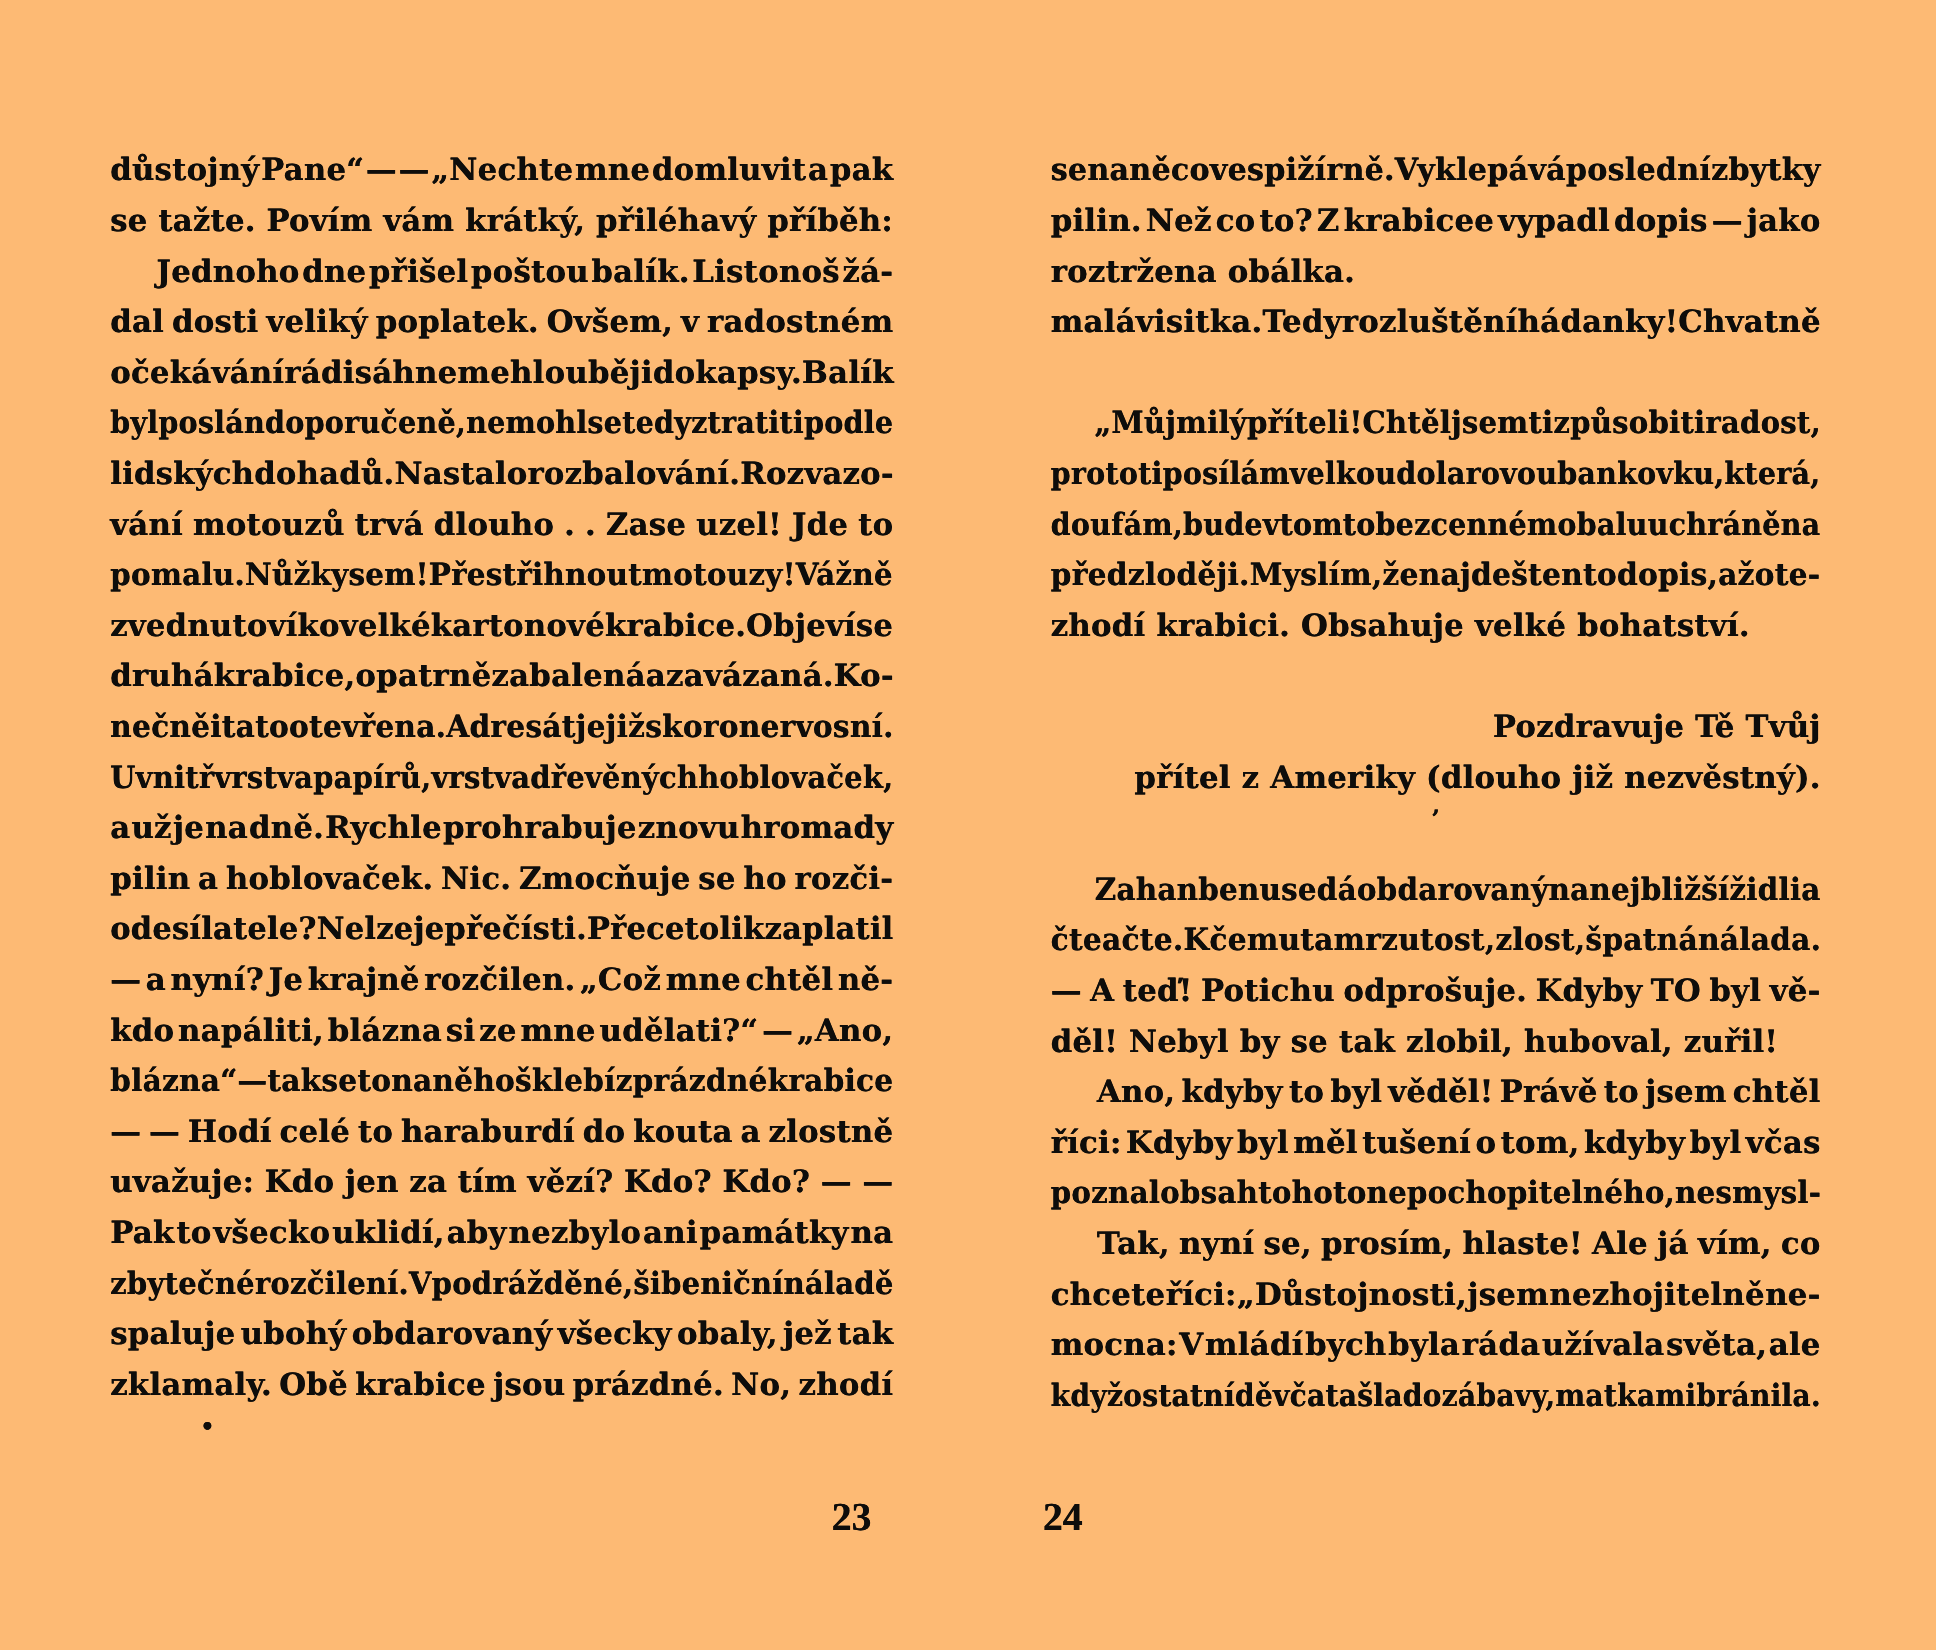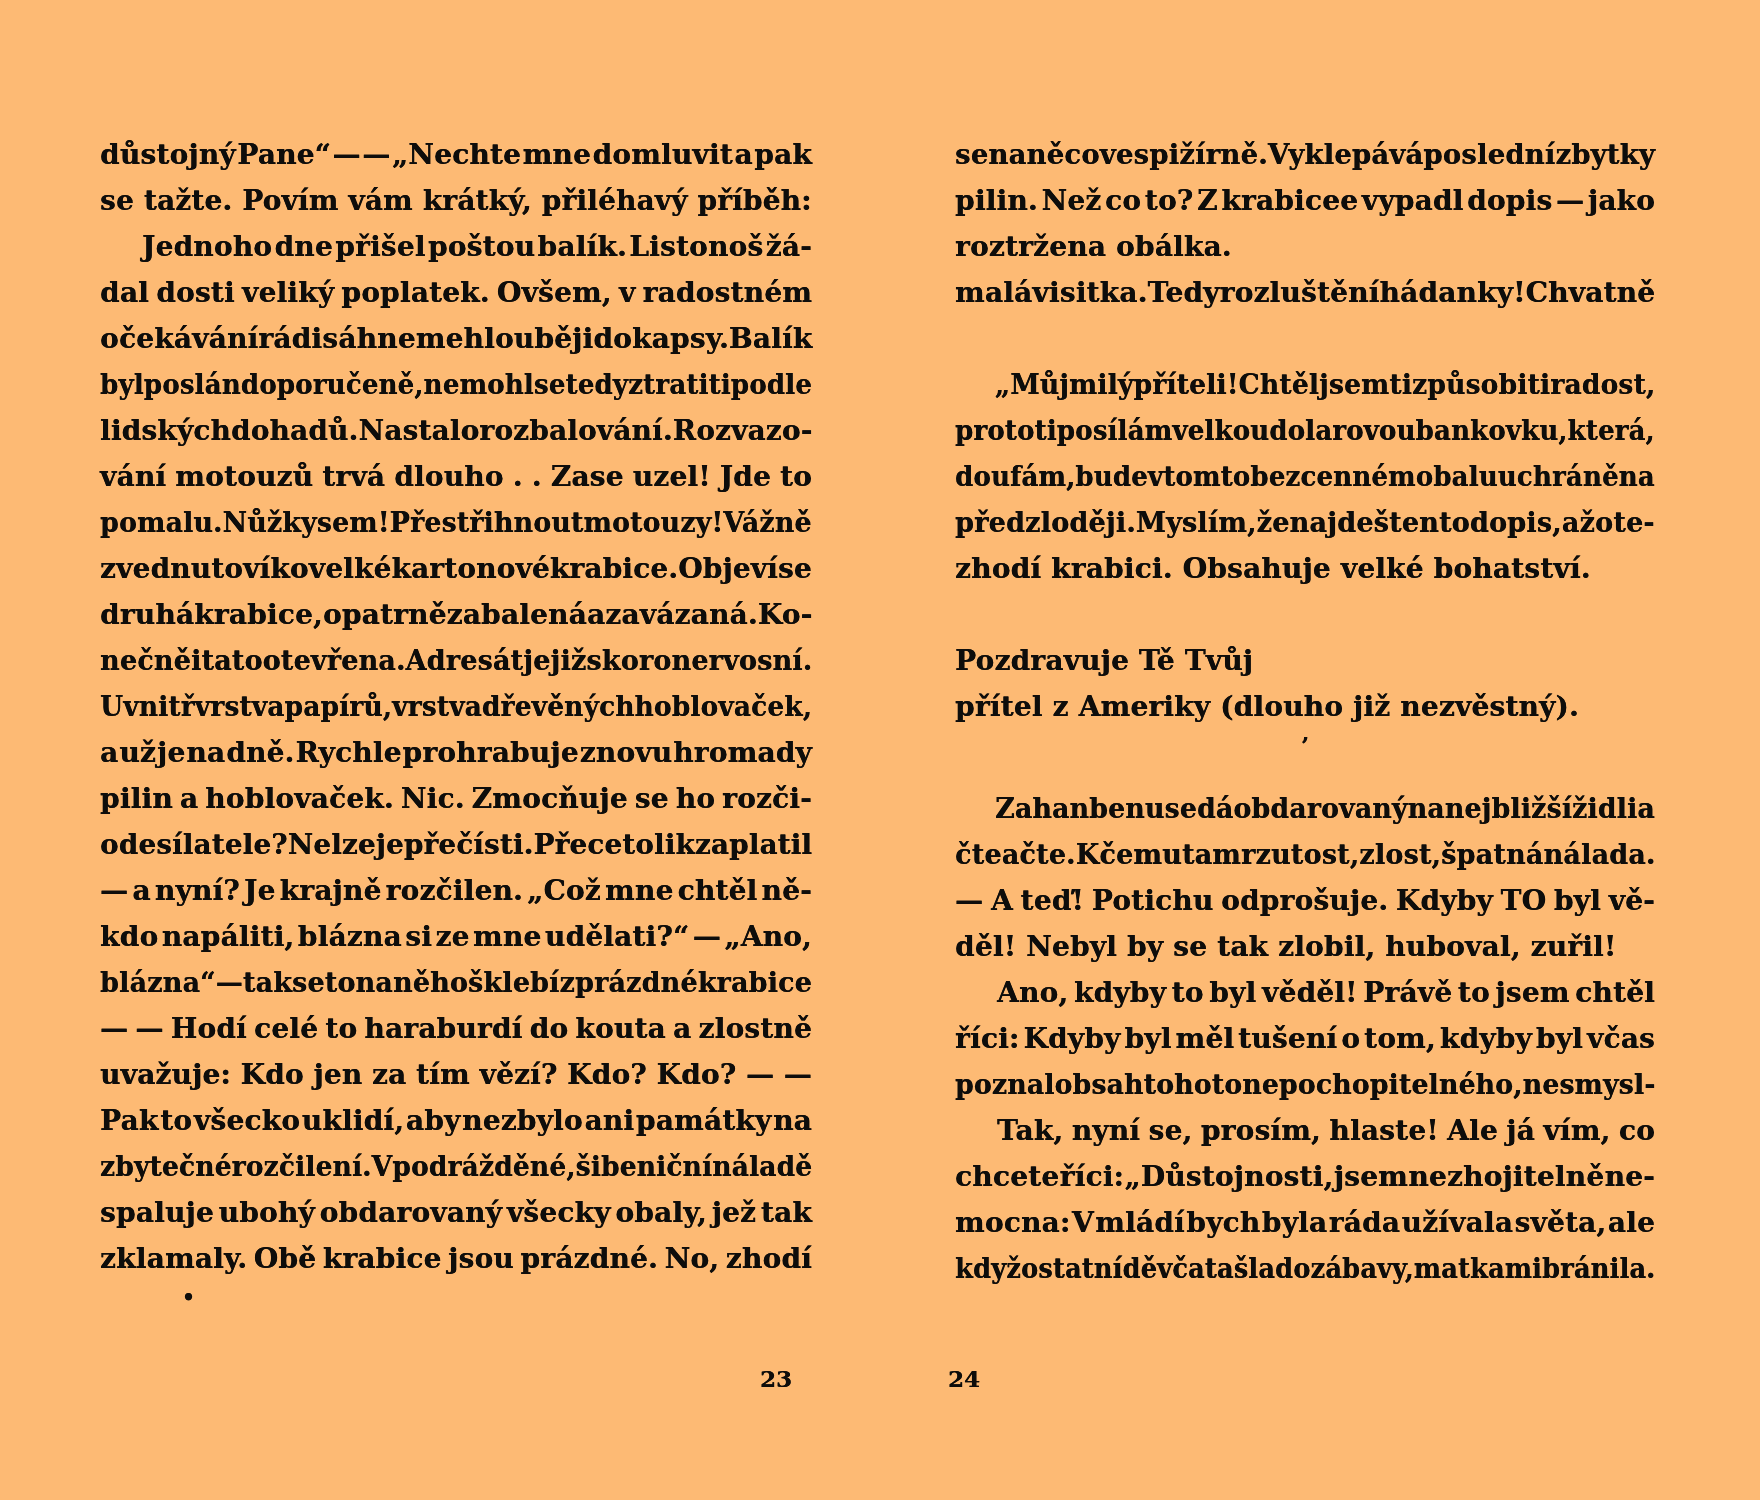--- a/index.html
+++ b/index.html
@@ -32,40 +32,41 @@
     white-space: nowrap;
     letter-spacing: 0.2px;
     text-shadow: 0.35px 0 0 currentColor;
   }
   
   .line.j {
     display: flex;
     justify-content: space-between;
   }
   .line.ind { padding-left: 42px; }
-  .line.c   { text-align: left; }
+  .line.c   { text-align: right; }
   .line.b   { }
   .line.mark {
     height: 56px;
     line-height: 30px;
     font-size: 22px;
     text-align: center;
   }
   .line.dot {
     height: 34px;
     line-height: 30px;
     font-size: 20px;
     padding-left: 82px;
   }
   .page-number {
     position: absolute;
     top: 1356px;
-    font-size: 23px;
+    font-size: 36px;
     line-height: 46px;
     text-shadow: 0.35px 0 0 currentColor;
+    font-family: Liberation Serif, serif;
   }
   #page-number-left {
     left: 100px;
     width: 692px;
     text-align: right;
   }
   #page-number-right {
     left: 948px;
     text-align: right;
   }

